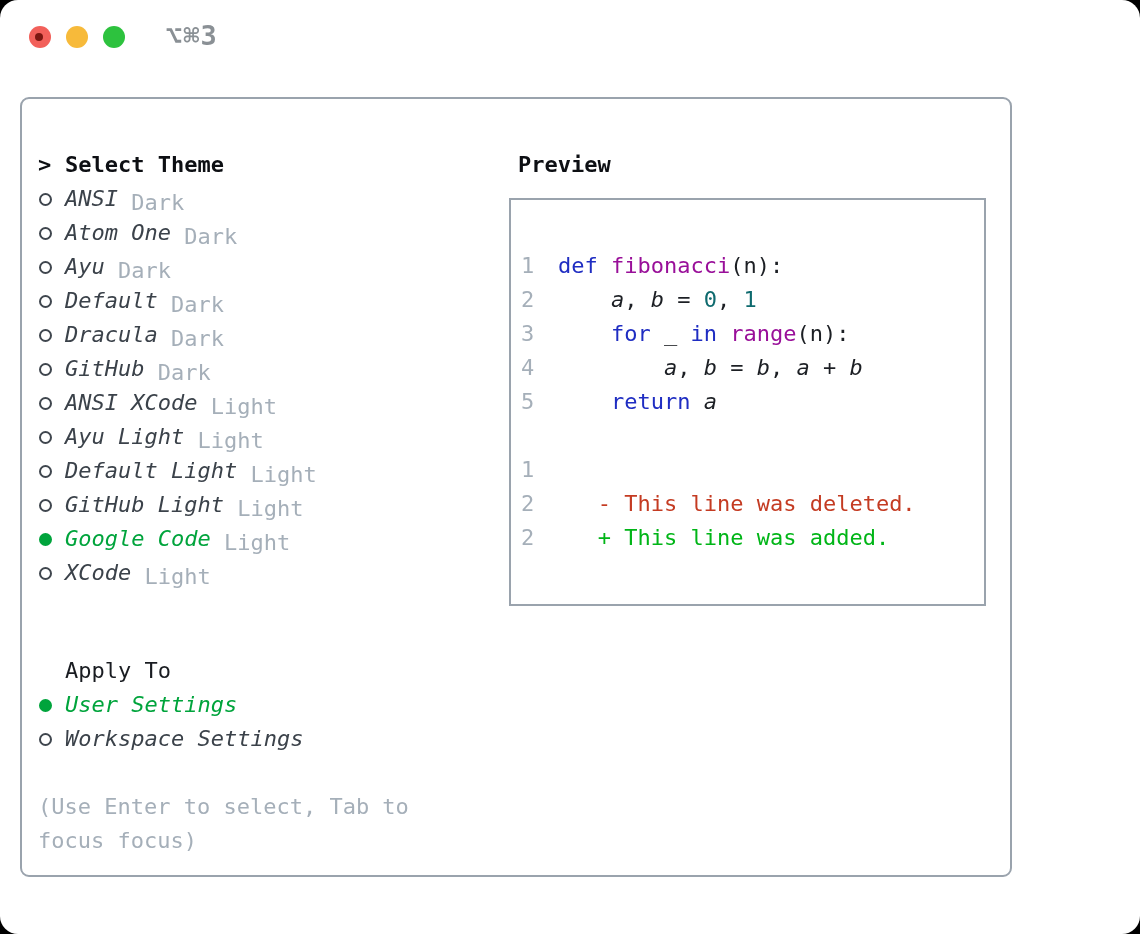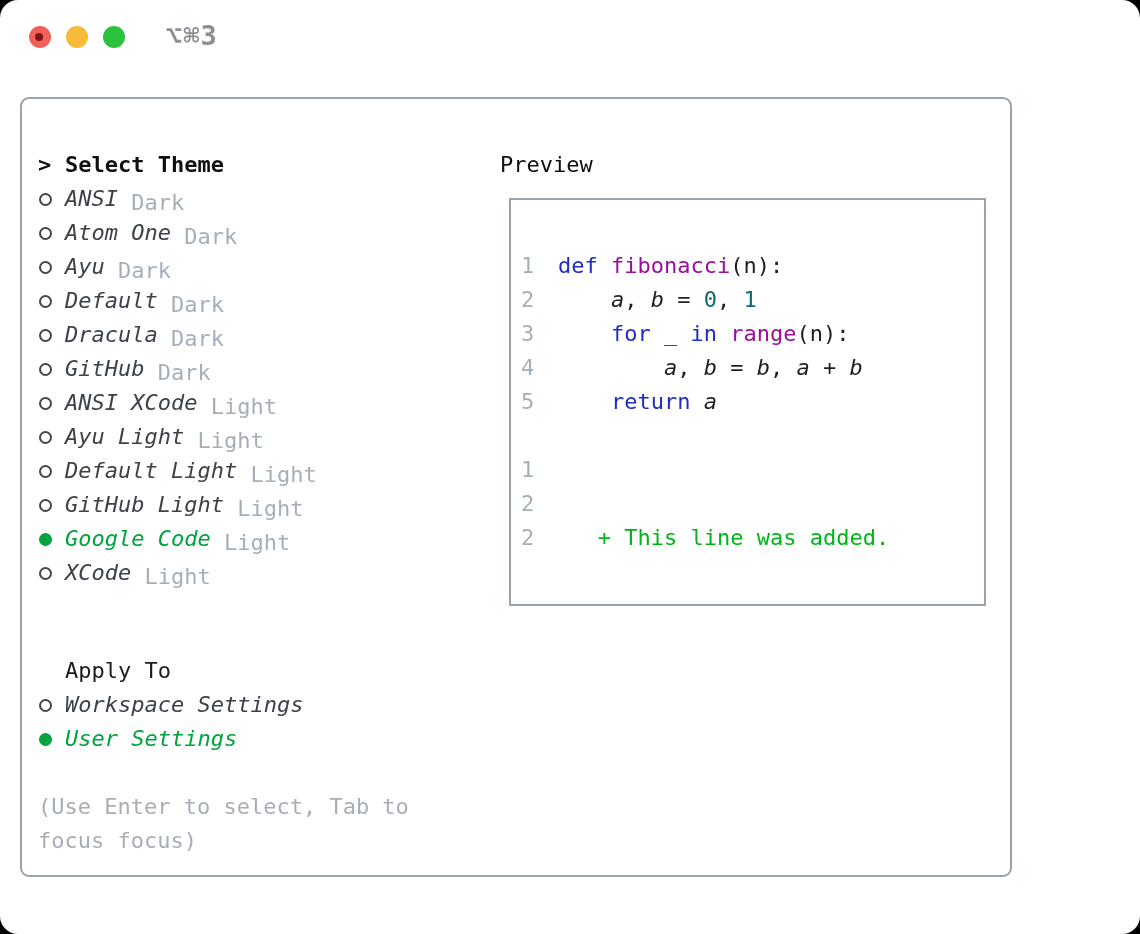--- a/index.html
+++ b/index.html
@@ -44,21 +44,21 @@
   }
   .row.selected .ring { background: var(--sel-green); border-color: var(--sel-green); }
   .hdr { font-weight: bold; color: #0d0f13; }
   .t-name { color: #3b424a; white-space: pre; font-style: italic; }
   .row.selected .t-name { color: var(--sel-green); }
   .t-variant { color: var(--muted); margin-left: 1ch; white-space: pre; margin-top: 7px; }
   .apply-hdr { color: #191c21; padding-left: 27px; margin-top: 30px; }
   .spacer { height: 34px; }
   .help { color: var(--muted); width: 29ch; margin-top: 34px; }
   
-  .preview-label { position: absolute; left: 478px; top: 49px; font-weight: normal; color: #0d0f13; }
+  .preview-label { position: absolute; left: 496px; top: 49px; font-weight: bold; color: #0d0f13; }
   .preview-box {
     position: absolute; left: 487px; top: 99px;
     width: 477px; height: 408px; box-sizing: border-box;
     border: 2px solid #9aa3ad;
     padding: 49px 0 0 10px; overflow: hidden;
   }
   .pline { display: flex; height: 34px; white-space: pre; }
   .ln { width: 37px; flex: none; color: var(--muted); }
   .blank-line { height: 34px; }
   .tok-pl  { color: #1c1f24; }
@@ -176,49 +176,49 @@
             </span>
     <span class="t-name">XCode</span>
     <span class="t-variant">Light</span>
   </div>
         </div>
 
       <div class="spacer"></div>
 
       <div class="row apply-hdr">Apply To</div>
       <div id="apply-list">
+          <div class="row selected">
+    <span class="marker">
+              <span class="ring"></span>
+            </span>
+    <span class="t-name">User Settings</span>
+  </div>
           <div class="row">
     <span class="marker">
               <span class="ring"></span>
             </span>
     <span class="t-name">Workspace Settings</span>
-  </div>
-          <div class="row selected">
-    <span class="marker">
-              <span class="ring"></span>
-            </span>
-    <span class="t-name">User Settings</span>
   </div>
         </div>
 
       <div class="help">(Use Enter to select, Tab to focus focus)</div>
     </div>
 
     <div class="preview-label">Preview</div>
 
     <div class="preview-box">
       <div id="code-lines">
           <div class="pline"><span class="ln">1</span><span class="tok-kw">def </span><span class="tok-fn">fibonacci</span><span class="tok-pl">(n):</span></div>
           <div class="pline"><span class="ln">2</span><span class="tok-pl">    </span><span class="tok-var">a</span><span class="tok-pl">, </span><span class="tok-var">b</span><span class="tok-pl"> = </span><span class="tok-lit">0</span><span class="tok-pl">, </span><span class="tok-lit">1</span></div>
           <div class="pline"><span class="ln">3</span><span class="tok-pl">    </span><span class="tok-kw">for</span><span class="tok-pl"> _ </span><span class="tok-kw">in</span><span class="tok-pl"> </span><span class="tok-fn">range</span><span class="tok-pl">(n):</span></div>
           <div class="pline"><span class="ln">4</span><span class="tok-pl">        </span><span class="tok-var">a</span><span class="tok-pl">, </span><span class="tok-var">b</span><span class="tok-pl"> = </span><span class="tok-var">b</span><span class="tok-pl">, </span><span class="tok-var">a</span><span class="tok-pl"> + </span><span class="tok-var">b</span></div>
           <div class="pline"><span class="ln">5</span><span class="tok-pl">    </span><span class="tok-kw">return</span><span class="tok-pl"> </span><span class="tok-var">a</span></div>
         </div>
       <div class="blank-line"></div>
       <div id="diff-lines">
           <div class="pline"><span class="ln">1</span></div>
-          <div class="pline"><span class="ln">2</span></div>
+          <div class="pline"><span class="ln">2</span><span class="k-deleted">   - This line was deleted.</span></div>
           <div class="pline"><span class="ln">2</span><span class="k-added">   + This line was added.</span></div>
         </div>
     </div>
 
   </div>
 </div>
 
 </body></html>

